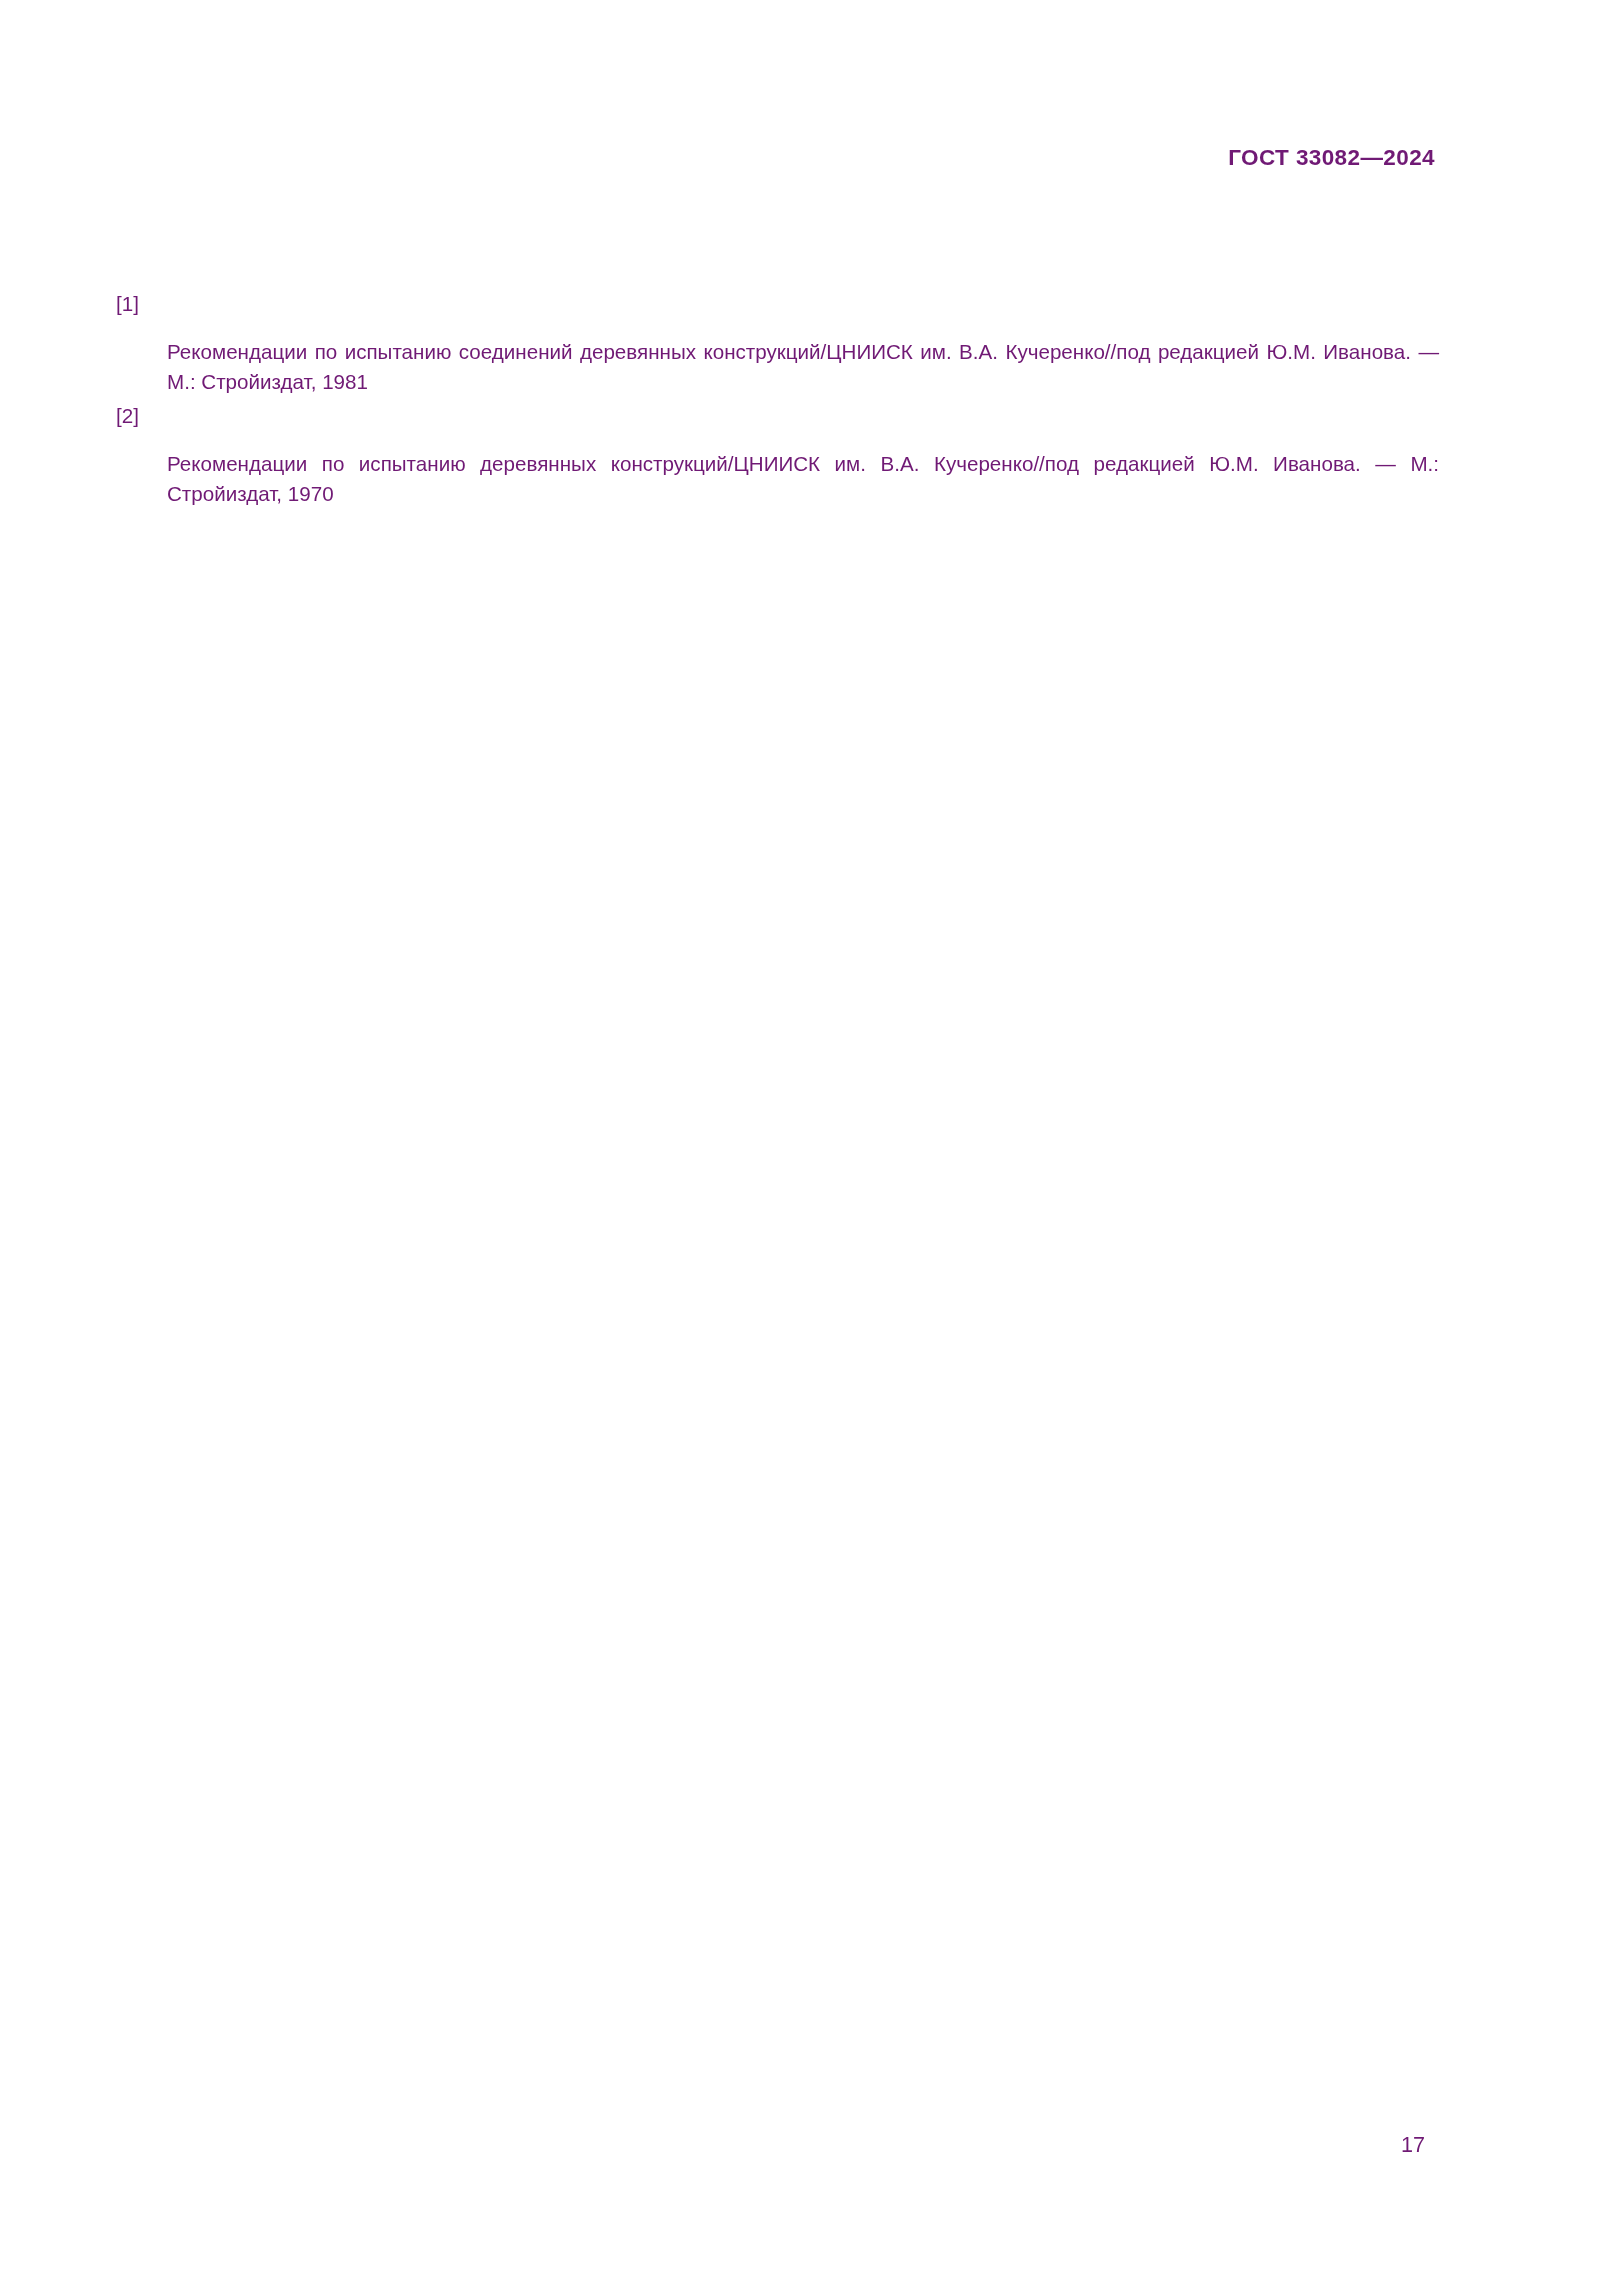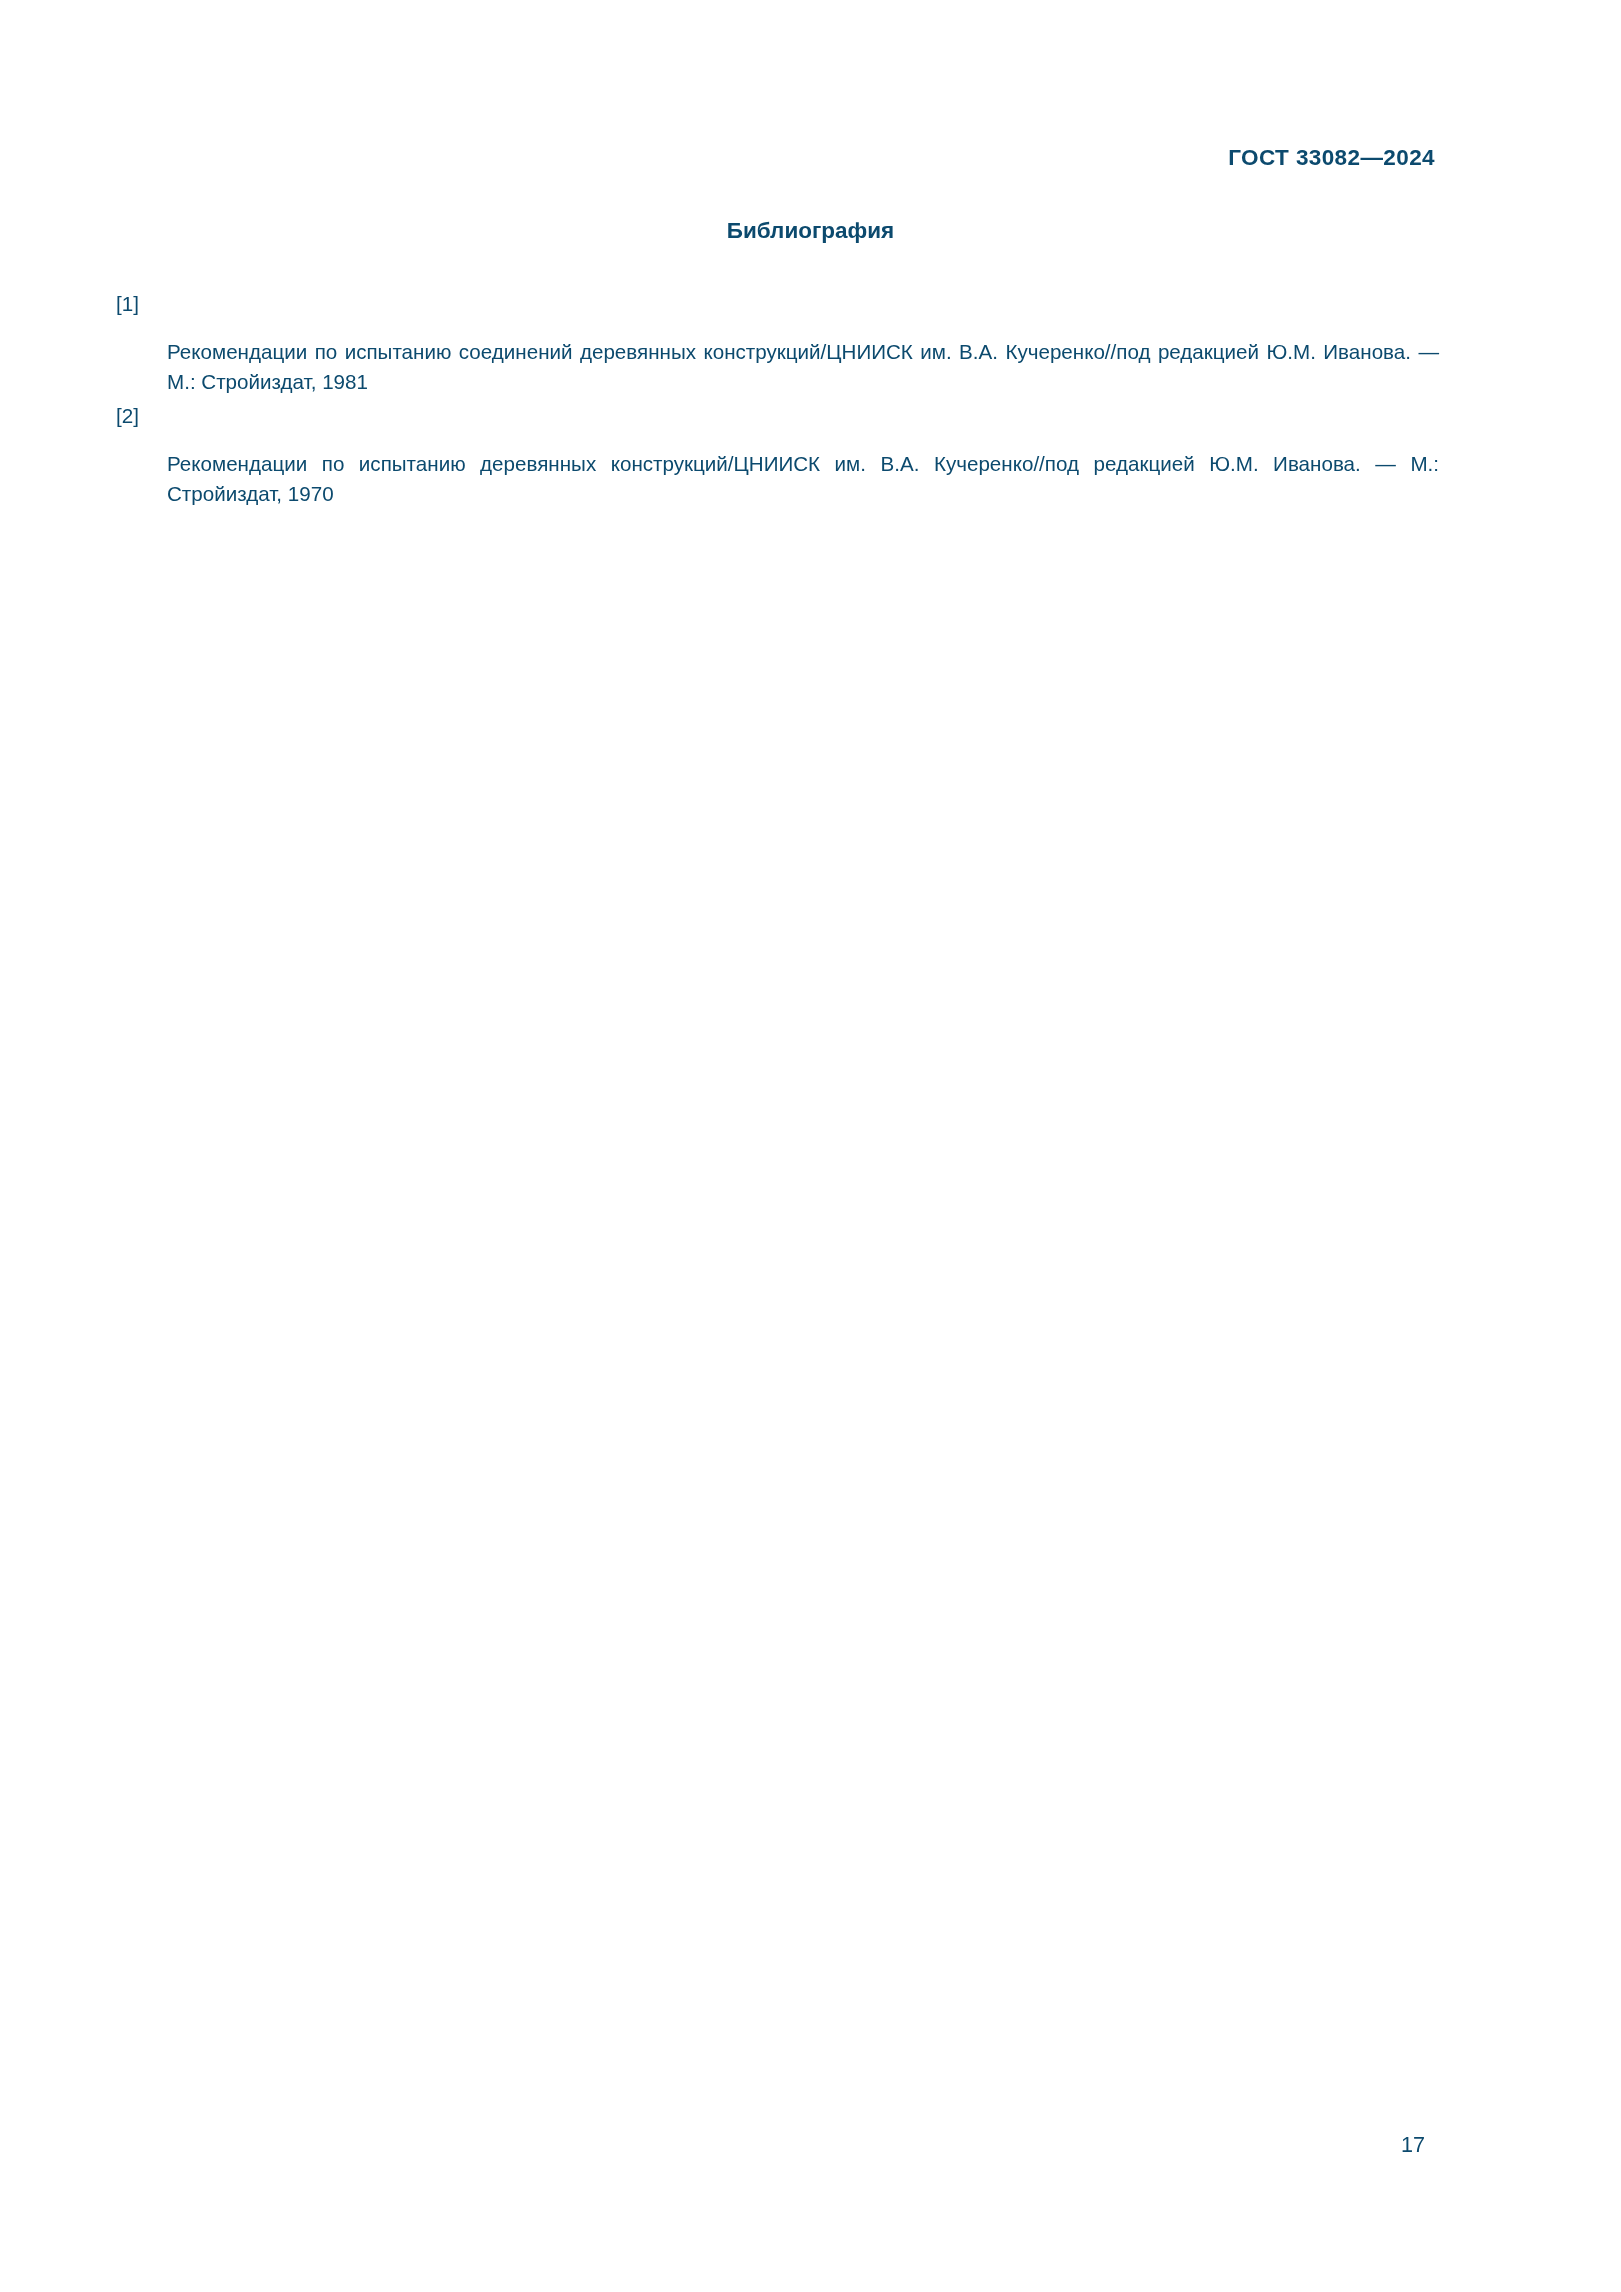--- a/index.html
+++ b/index.html
@@ -6,21 +6,21 @@
     margin: 0;
     padding: 0;
     background: #ffffff;
   }
   .page {
     position: relative;
     width: 1621px;
     height: 2293px;
     background: #ffffff;
     font-family: "Liberation Sans", sans-serif;
-    color: #0c4a6e;
+    color: #701a75;
     box-sizing: border-box;
     overflow: hidden;
   }
   .header {
     position: absolute;
     top: 145px;
     right: 186px;
     font-size: 22.5px;
     font-weight: bold;
     letter-spacing: 0.4px;
@@ -68,21 +68,20 @@
     font-size: 21.6px;
   }
 </style>
 </head>
 <body>
 
 <div class="page">
 
   <div class="header">ГОСТ 33082—2024</div>
 
-  <div class="section-title">Библиография</div>
 
   <div class="biblio">
 
     <div class="biblio-item">
       <div class="biblio-num">[1]</div>
       <div class="biblio-text">Рекомендации по испытанию соединений деревянных конструкций/ЦНИИСК им. В.А. Кучеренко//под редак­цией Ю.М. Иванова. — М.: Стройиздат, 1981</div>
     </div>
 
     <div class="biblio-item">
       <div class="biblio-num">[2]</div>

